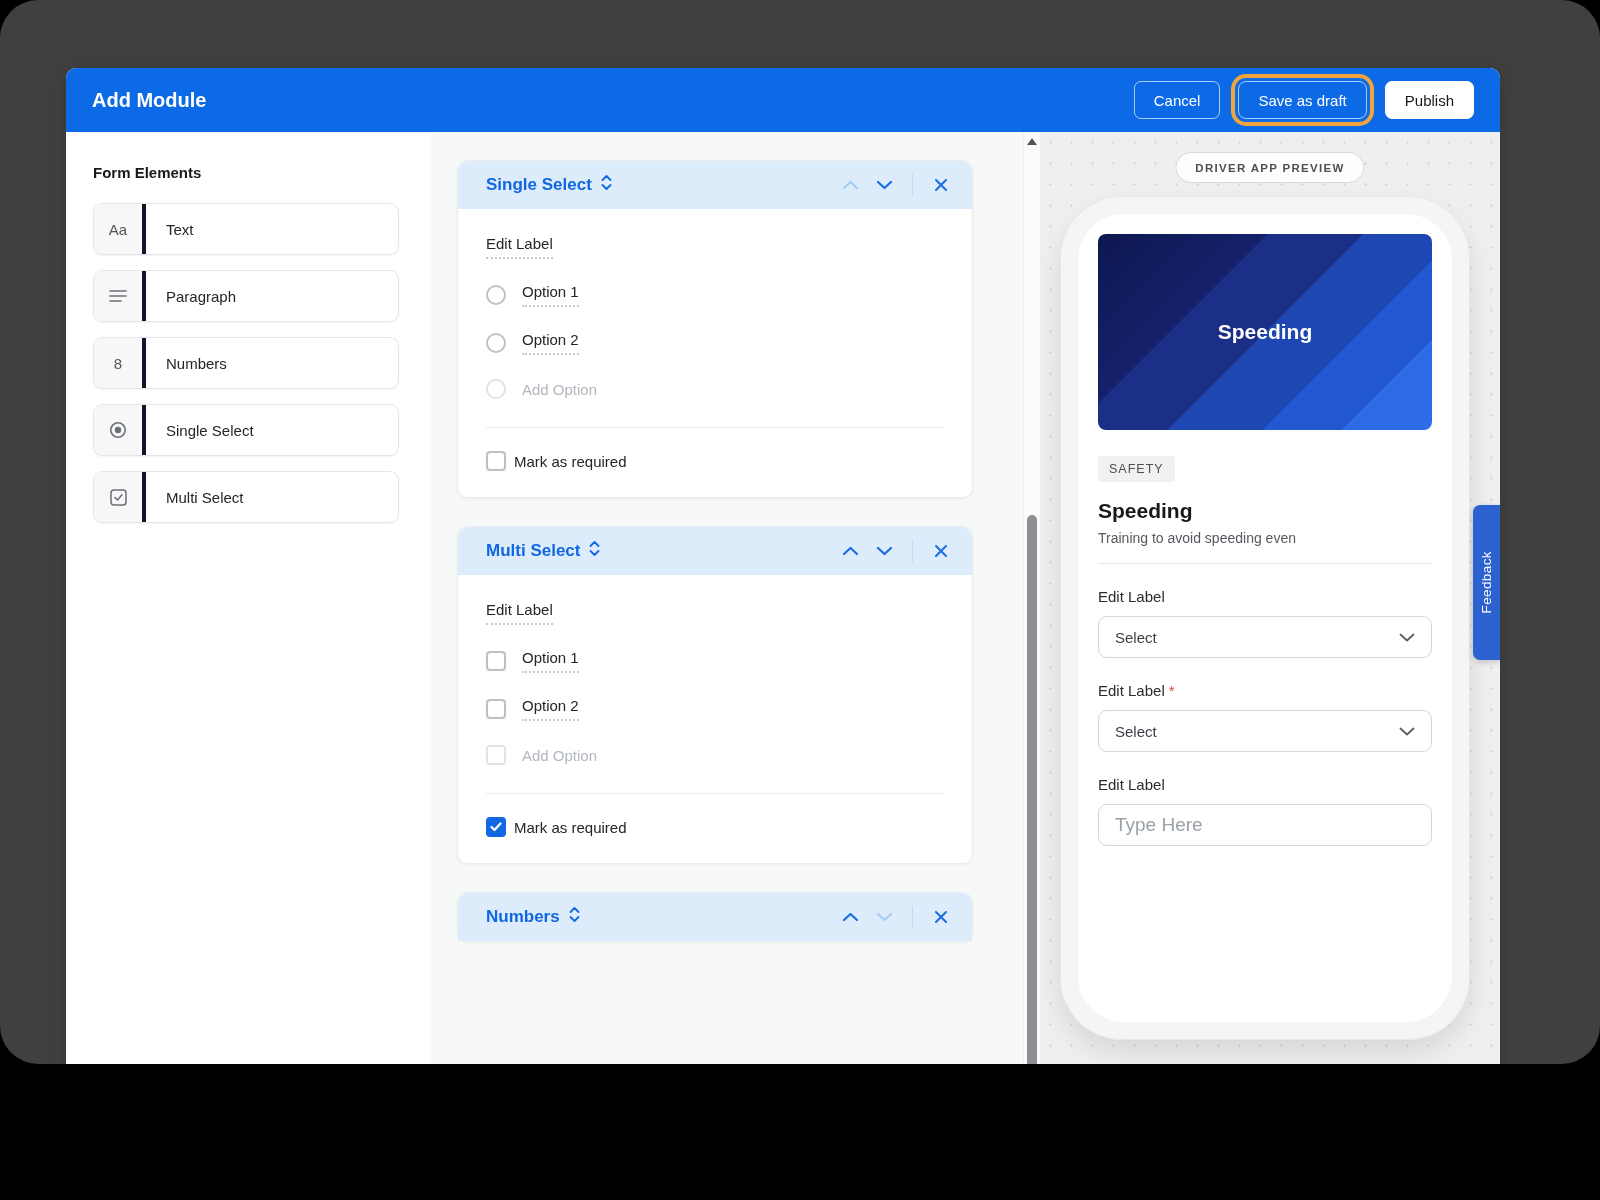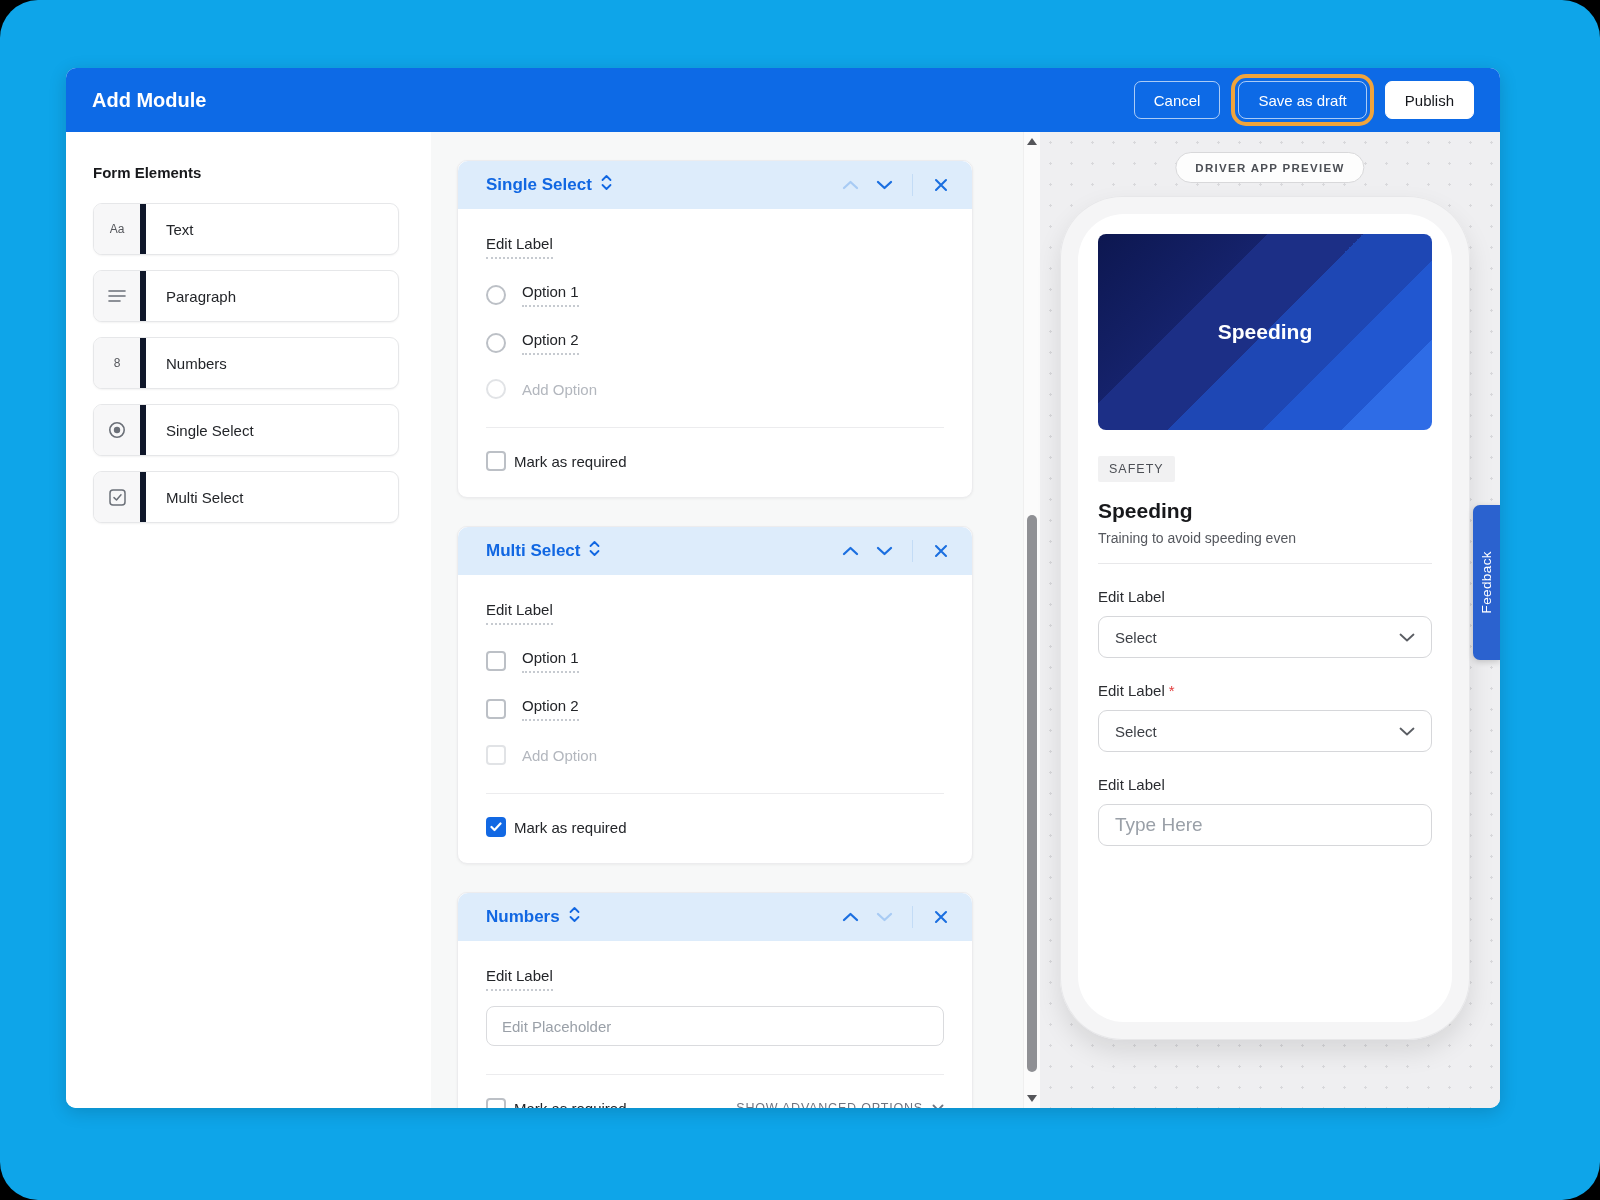--- a/index.html
+++ b/index.html
@@ -1,18 +1,18 @@
 <!DOCTYPE html>
 <html><head>
 <meta charset="utf-8">
 <style>
   html,body{margin:0;padding:0;background:#000;}
   *{box-sizing:border-box;}
   .screen{
-    position:relative;width:1600px;height:1200px;background:#0ea5e9;
+    position:relative;width:1600px;height:1064px;background:#404040;
     border-radius:38px;overflow:hidden;
     font-family:"Liberation Sans",sans-serif;color:#232529;
   }
   
   .app{
     position:absolute;left:66px;top:68px;width:1434px;height:1040px;
     background:#fff;border-radius:10px;overflow:hidden;
     box-shadow:0 4px 18px rgba(0,0,0,.16);
     display:flex;flex-direction:column;
   }
@@ -35,23 +35,23 @@
 
   
   .sidebar{flex:0 0 365px;background:#fff;padding:32px 32px 0 27px;}
   .sidebar-title{font-size:15px;font-weight:bold;color:#18191c;margin-bottom:22px;}
   .element-item{
     display:flex;align-items:stretch;height:52px;border:1px solid #e6e7e9;
     border-radius:9px;background:#fff;margin-bottom:15px;overflow:hidden;
     box-shadow:0 1px 2px rgba(0,0,0,.05);cursor:grab;
   }
   .element-icon{
-    flex:0 0 52px;background:#f7f7f8;border-right:6px solid #0f172a;
+    flex:0 0 52px;background:#f7f7f8;border-right:4px solid #0f172a;
     display:flex;align-items:center;justify-content:center;
-    color:#55575c;font-size:12px;
+    color:#55575c;font-size:15px;
   }
   .element-label{display:flex;align-items:center;padding-left:20px;font-size:15px;color:#232529;}
 
   
   .builder{flex:1;background:#f7f8f8;position:relative;padding:28px 0 0 26px;overflow:hidden;}
   .card{
     width:516px;background:#fff;border:1px solid #ececee;border-radius:10px;
     box-shadow:0 1px 3px rgba(0,0,0,.05);margin-bottom:28px;
   }
   .card-header{
@@ -359,35 +359,20 @@
                   </svg>
               </button>
               <div class="vdivider"></div>
               <button class="icon-btn">
                 <svg width="14" height="14" viewBox="0 0 14 14">
                     <path d="M2 2 L12 12 M12 2 L2 12" stroke="#1b6fe0" stroke-width="2.1" stroke-linecap="round"></path>
                   </svg>
               </button>
             </div>
           </div>
-          <div class="card-body">
-            <span class="inline-edit">Edit Label</span>
-            <input class="edit-input" type="text" placeholder="Edit Placeholder" style="">
-            <div class="body-divider"></div>
-            <div class="required-row">
-              <span class="checkbox"></span>
-              <span class="required-label">Mark as required</span>
-              <span class="advanced">
-                <span>SHOW ADVANCED OPTIONS</span>
-                <svg width="12" height="8" viewBox="0 0 12 8">
-                    <path d="M1.5 1.5 L6 6 L10.5 1.5" fill="none" stroke="#6f7480" stroke-width="1.8" stroke-linecap="round" stroke-linejoin="round"></path>
-                  </svg>
-              </span>
-            </div>
-          </div>
         </div>
 
         <div class="scrollbar">
           <div class="scroll-arrow up"></div>
           <div class="scroll-thumb"></div>
           <div class="scroll-arrow down"></div>
         </div>
       </div>
 
       <div class="preview">

